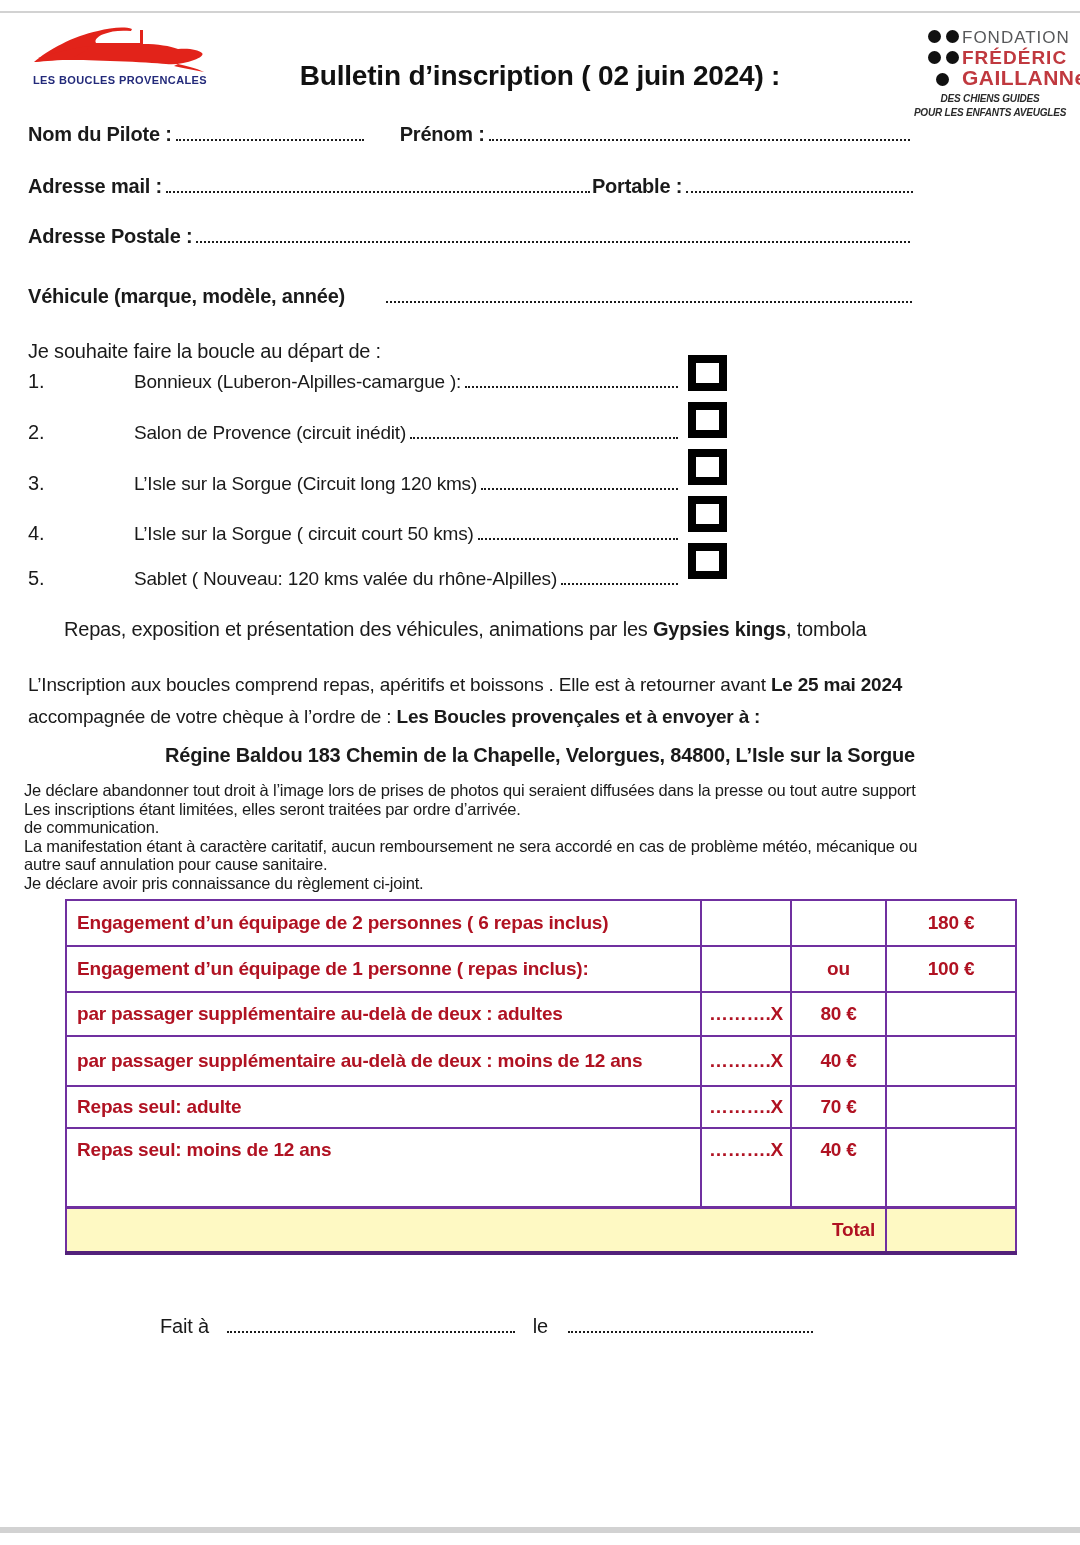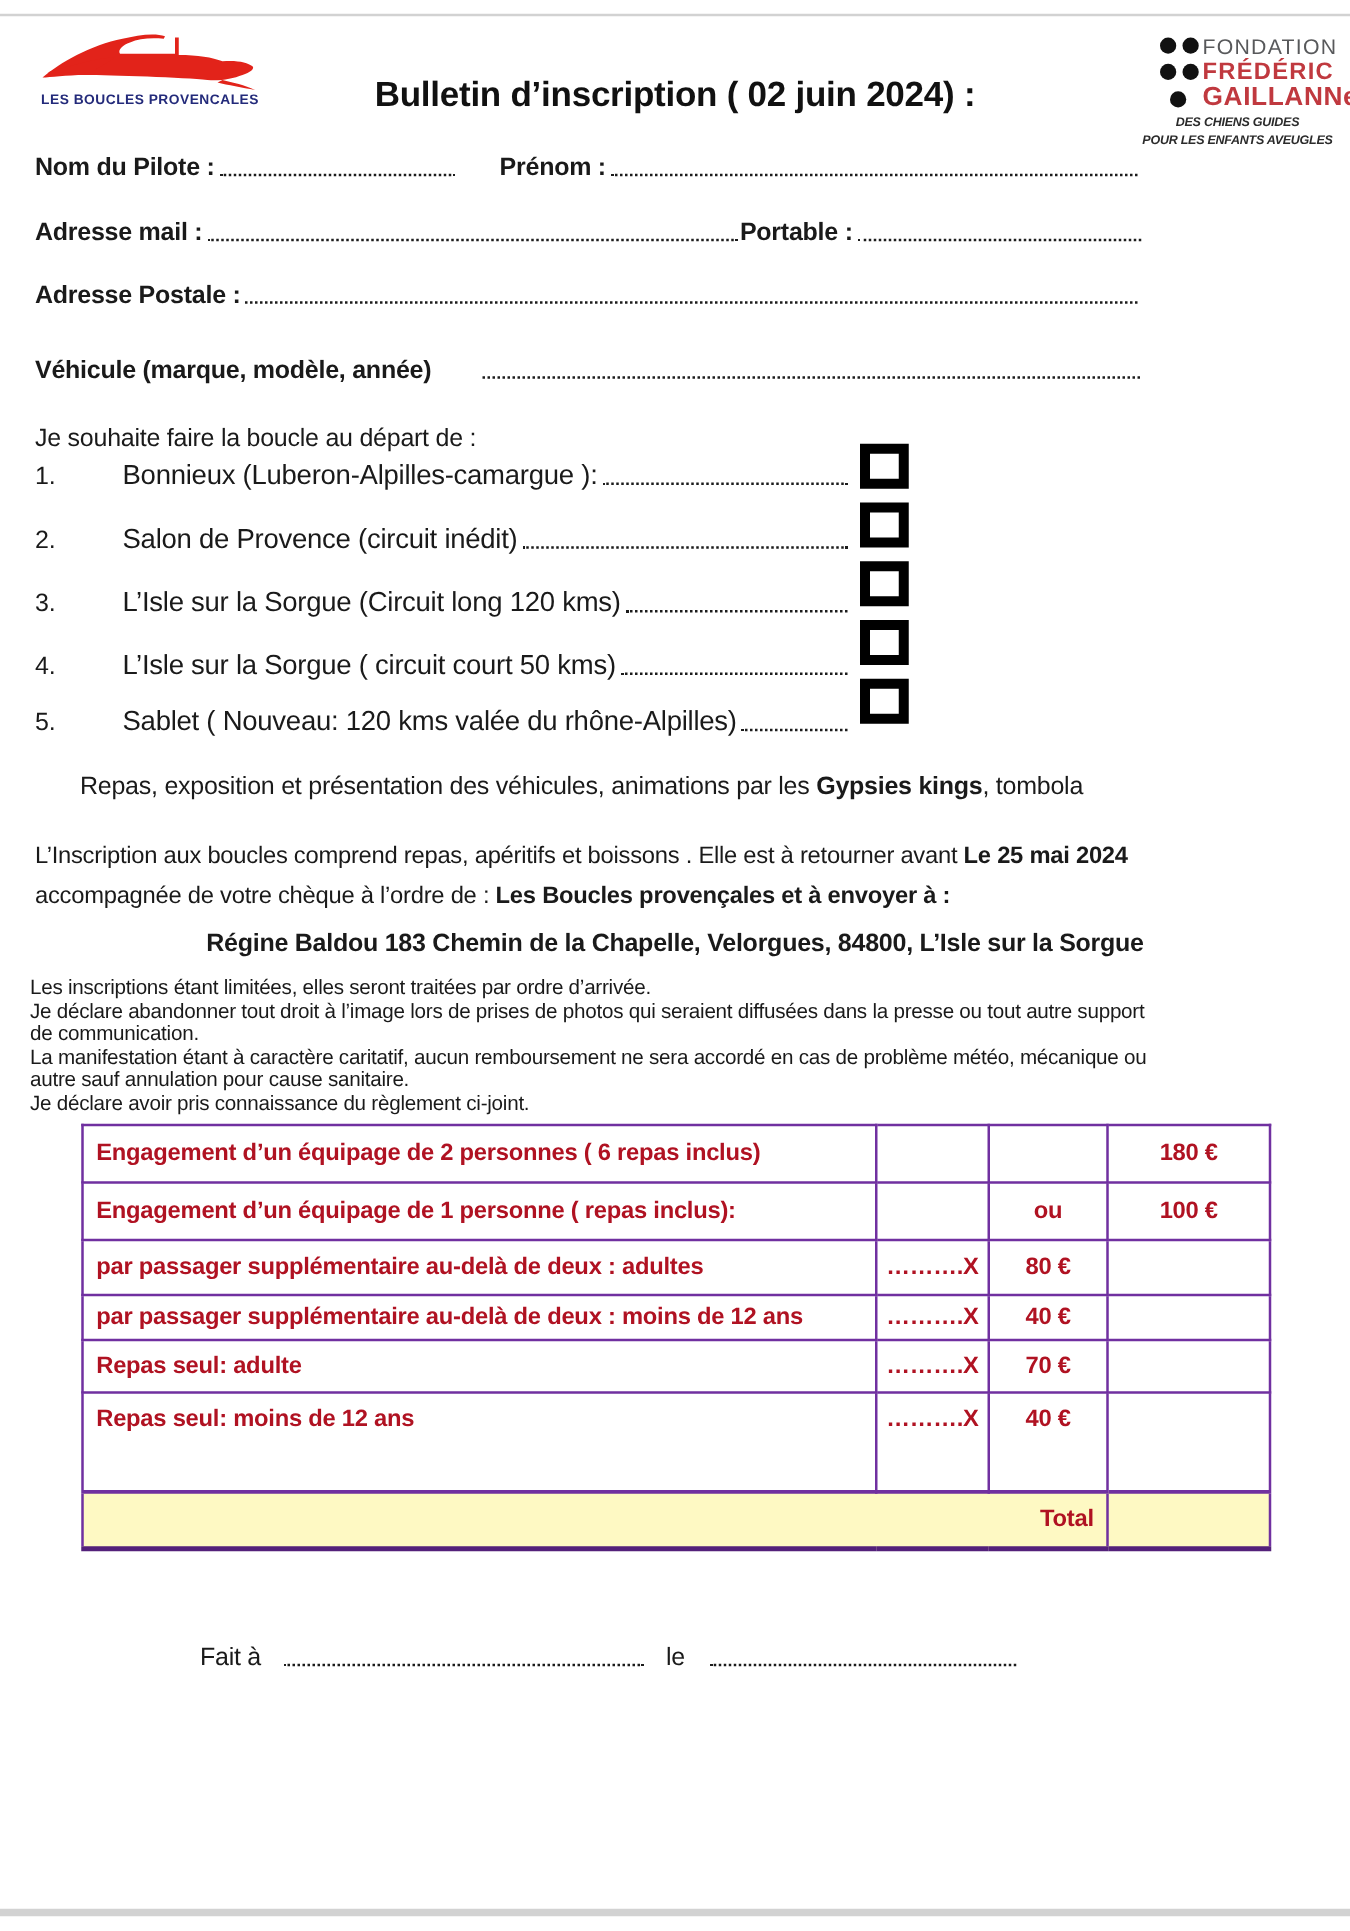--- a/index.html
+++ b/index.html
@@ -20,21 +20,21 @@
 
   
   .frow{position:absolute;display:flex;align-items:flex-end;height:26px;}
   .frow .lbl{font-size:20px;font-weight:bold;white-space:nowrap;line-height:1;}
   .leader{border-bottom:2px dotted #1c1c1c;height:1px;margin:0 2px 3px 4px;}
   .grow{flex:1;}
 
   .intro{left:28px;top:340px;font-size:20px;}
   .crow{position:absolute;left:28px;width:652px;display:flex;align-items:flex-end;height:26px;}
   .crow .num{width:70px;font-size:20px;line-height:1;}
-  .crow .ctext{font-size:22px;white-space:nowrap;line-height:1;}
+  .crow .ctext{font-size:19px;white-space:nowrap;line-height:1;margin-left:36px;}
   .checkbox{position:absolute;left:688px;width:23px;height:20px;border:8px solid #000;background:#fff;}
 
   .repas-line{left:64px;top:618px;font-size:20px;white-space:nowrap;}
   .para{left:28px;font-size:19px;white-space:nowrap;}
   .addr{left:0;right:0;top:744px;text-align:center;font-size:20px;font-weight:bold;white-space:nowrap;}
   .notes{left:24px;top:781px;font-size:16.5px;line-height:18.6px;}
   .notes div{white-space:nowrap;}
   b{font-weight:bold;}
 
   
@@ -137,22 +137,22 @@
   <span class="checkbox" style="top:543px;"></span>
 
   <div class="abs repas-line"><span>Repas, exposition et présentation des véhicules, animations par les </span><b>Gypsies kings</b><span>, tombola</span></div>
 
   <div class="abs para" style="top:674px;"><span>L’Inscription aux boucles comprend repas, apéritifs et boissons . Elle est à retourner avant </span><b>Le 25 mai 2024</b></div>
   <div class="abs para" style="top:706px;"><span>accompagnée de votre chèque  à l’ordre de : </span><b>Les Boucles provençales et à envoyer à :</b></div>
 
   <div class="abs addr">Régine Baldou 183 Chemin de la Chapelle, Velorgues, 84800, L’Isle sur la Sorgue</div>
 
   <div class="abs notes">
+    <div>Je déclare abandonner tout droit à l’image lors de prises de photos qui seraient diffusées dans la presse ou tout autre support</div>
     <div>Les inscriptions étant limitées, elles seront traitées par ordre d’arrivée.</div>
-    <div>Je déclare abandonner tout droit à l’image lors de prises de photos qui seraient diffusées dans la presse ou tout autre support</div>
     <div>de communication.</div>
     <div>La manifestation étant à caractère caritatif, aucun remboursement ne sera accordé en cas de problème météo, mécanique ou</div>
     <div>autre sauf annulation pour cause sanitaire.</div>
     <div>Je déclare avoir pris connaissance du règlement ci-joint.</div>
   </div>
 
   <table class="price">
     <colgroup>
         <col style="width:635px">
         <col style="width:90px">
@@ -171,21 +171,21 @@
       <td class="ctr"></td>
       <td class="ctr">ou</td>
       <td class="ctr">100 €</td>
     </tr>
     <tr style="height:44px">
       <td class="lblcell">par passager supplémentaire au-delà de deux  :  adultes</td>
       <td class="ctr">……….X</td>
       <td class="ctr">80 €</td>
       <td class="ctr"></td>
     </tr>
-    <tr style="height:36px">
+    <tr style="height:50px">
       <td class="lblcell">par passager supplémentaire au-delà de deux  :  moins de 12 ans</td>
       <td class="ctr">……….X</td>
       <td class="ctr">40 €</td>
       <td class="ctr"></td>
     </tr>
     <tr style="height:42px">
       <td class="lblcell">Repas seul: adulte</td>
       <td class="ctr">……….X</td>
       <td class="ctr">70 €</td>
       <td class="ctr"></td>

